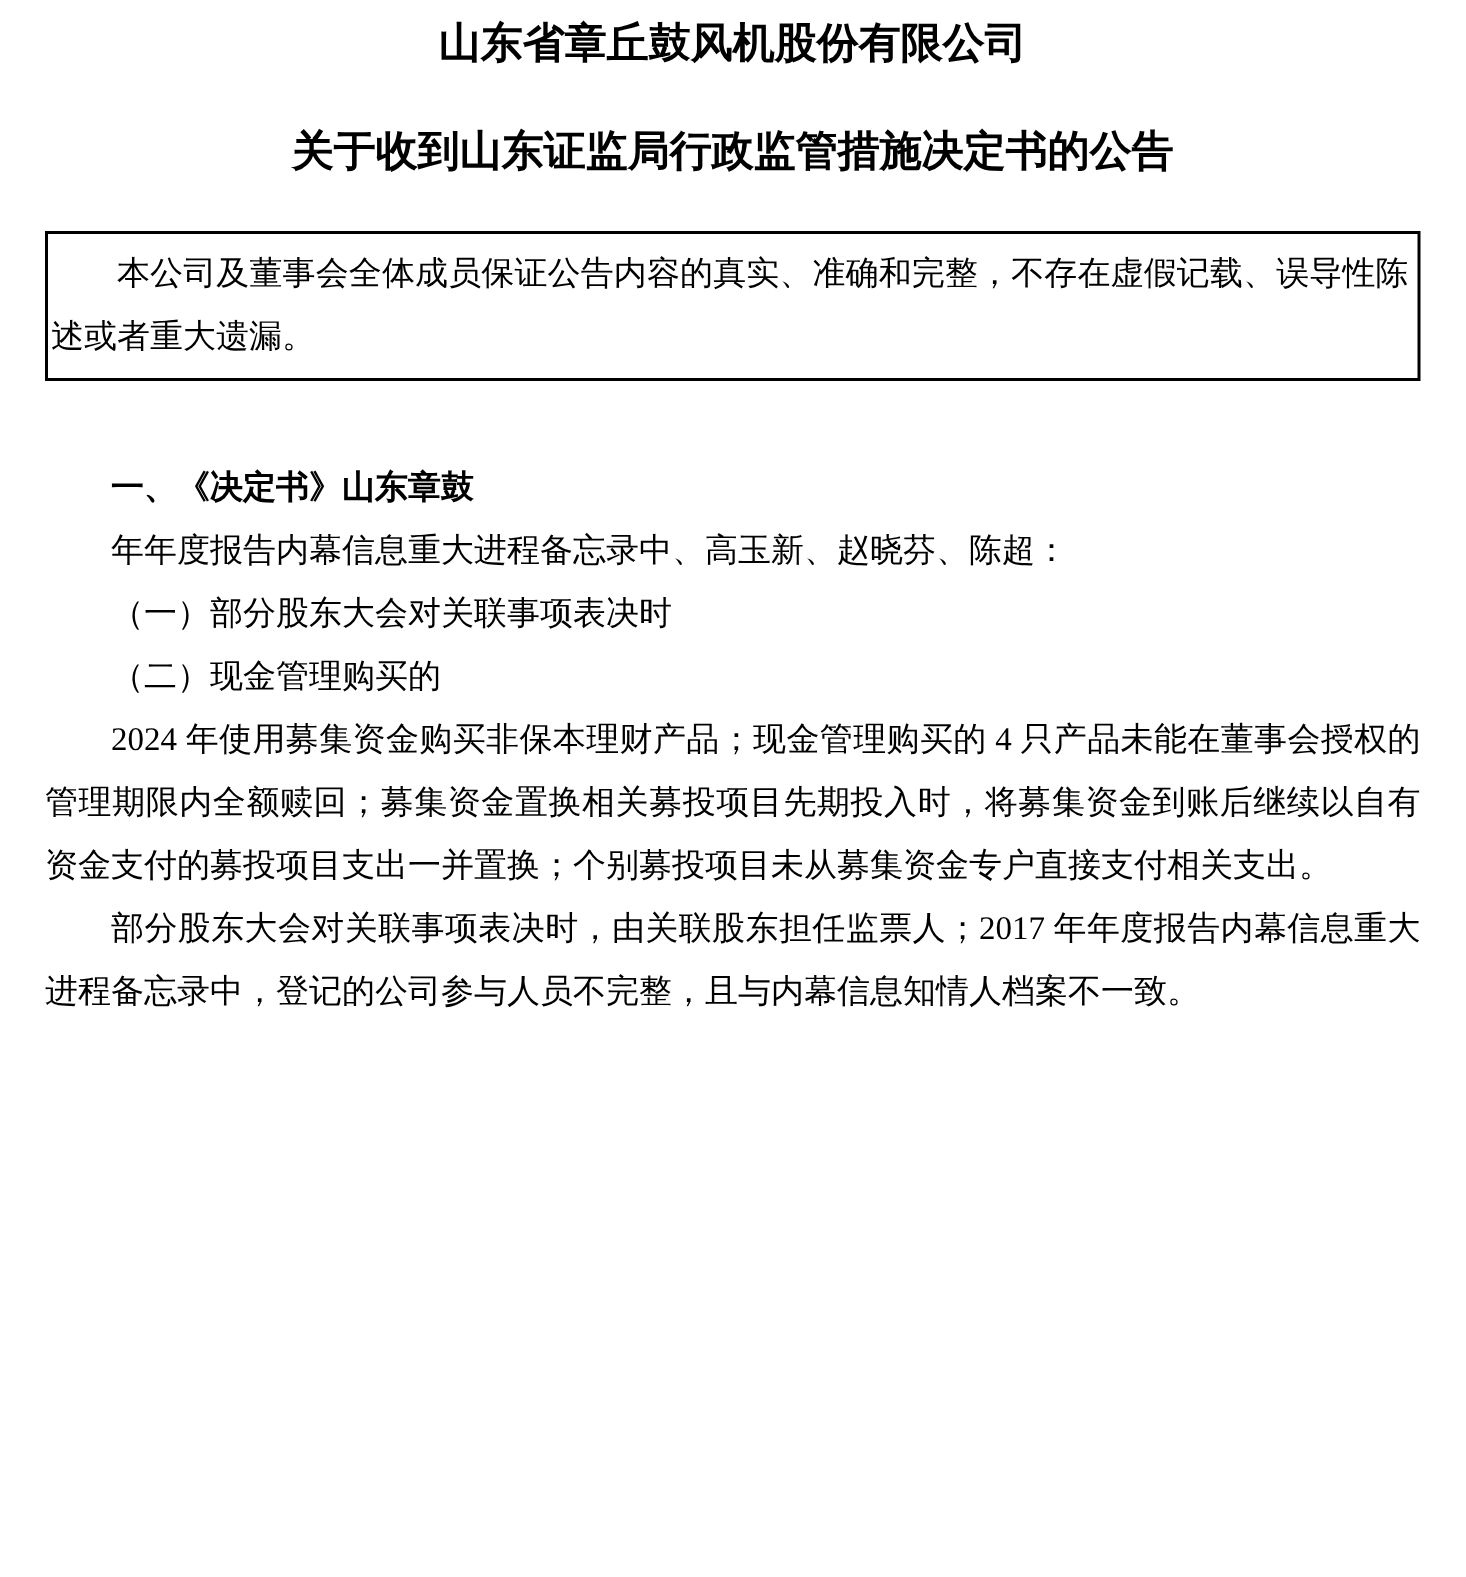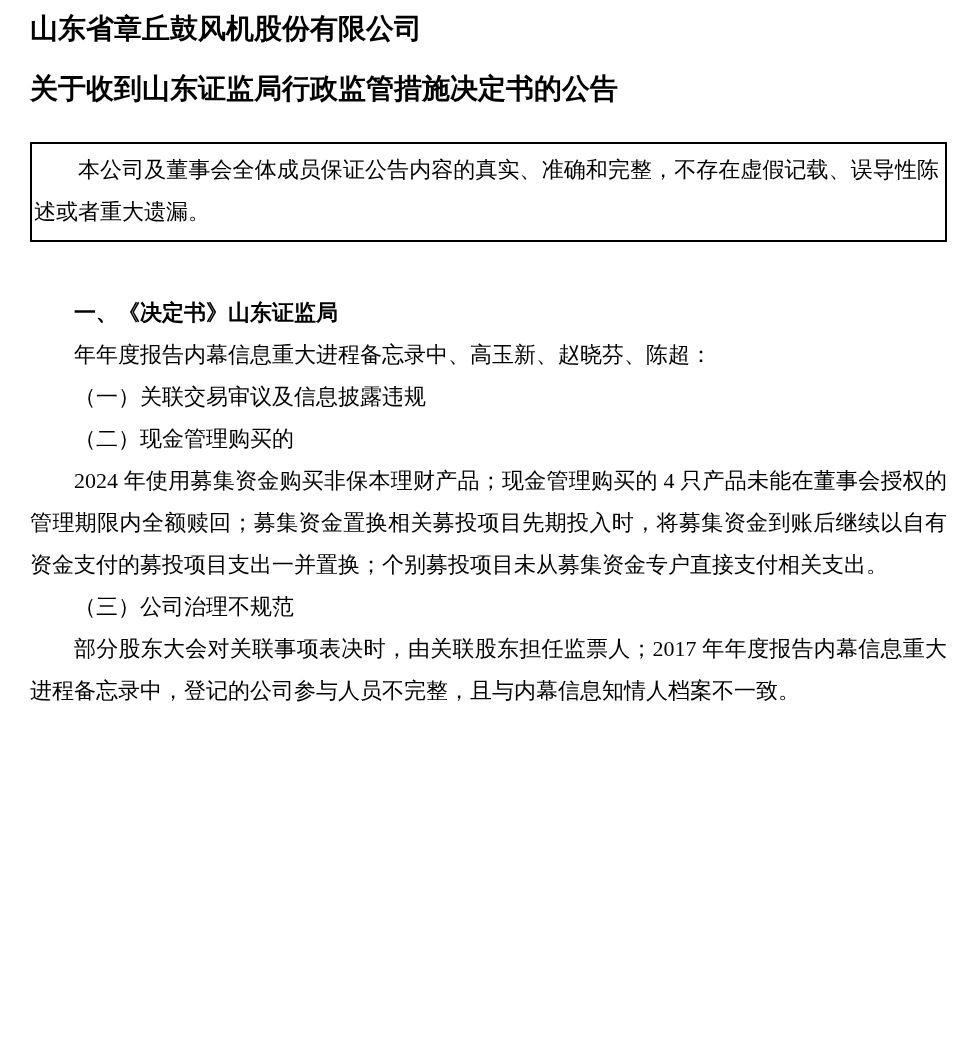--- a/index.html
+++ b/index.html
@@ -16,24 +16,25 @@
     background: #ffffff;
     color: #000000;
     overflow: hidden;
   }
   .doc-title,
   .doc-subtitle {
     font-family: "Liberation Sans", "DejaVu Sans", sans-serif;
     font-weight: bold;
     font-size: 28px;
     line-height: 34px;
+    text-align: center;
     margin: 0;
   }
   .doc-subtitle {
-    margin-top: 26px;
+    margin-top: 38px;
   }
   .notice-box {
     margin-top: 36px;
     border: 2px solid #000000;
     padding: 5px 6px 7px 2px;
   }
   .notice-text {
     margin: 0;
     font-family: Liberation Serif, serif;
     font-size: 22px;
@@ -64,22 +65,21 @@
 
   <h1 class="doc-title">山东省章丘鼓风机股份有限公司</h1>
 
   <h2 class="doc-subtitle">关于收到山东证监局行政监管措施决定书的公告</h2>
 
   <div class="notice-box">
     <p class="notice-text">本公司及董事会全体成员保证公告内容的真实、准确和完整，不存在虚假记载、误导性陈述或者重大遗漏。</p>
   </div>
 
   <div class="doc-body">
-    <p class="para heading">一、《决定书》山东证监局</p>
+    <p class="para heading">一、《决定书》山东章鼓</p>
     <p class="para">年年度报告内幕信息重大进程备忘录中、高玉新、赵晓芬、陈超：</p>
-    <p class="para">（一）关联交易审议及信息披露违规</p>
+    <p class="para">（一）部分股东大会对关联事项表决时</p>
     <p class="para">（二）现金管理购买的</p>
     <p class="para">2024 年使用募集资金购买非保本理财产品；现金管理购买的 4 只产品未能在董事会授权的管理期限内全额赎回；募集资金置换相关募投项目先期投入时，将募集资金到账后继续以自有资金支付的募投项目支出一并置换；个别募投项目未从募集资金专户直接支付相关支出。</p>
-    <p class="para">（三）公司治理不规范</p>
     <p class="para">部分股东大会对关联事项表决时，由关联股东担任监票人；2017 年年度报告内幕信息重大进程备忘录中，登记的公司参与人员不完整，且与内幕信息知情人档案不一致。</p>
   </div>
 
 </div>
 
 </body></html>

